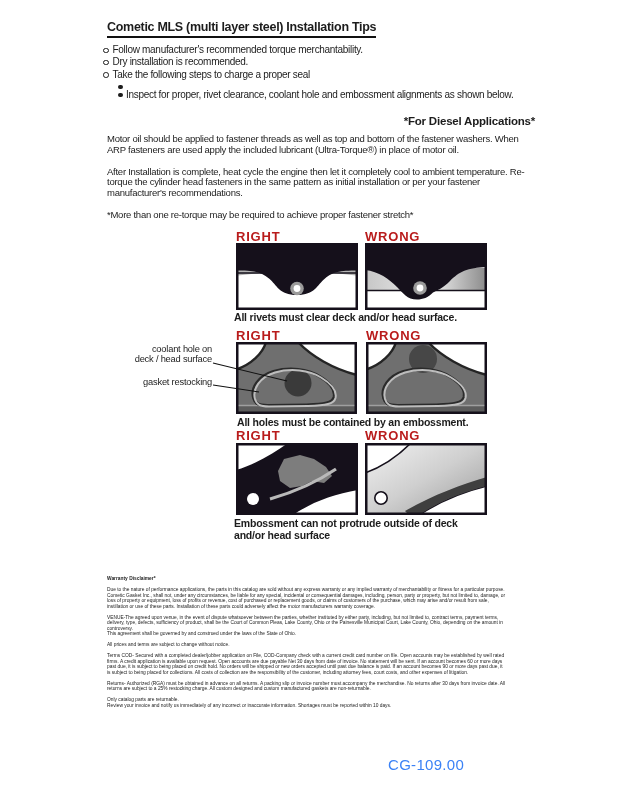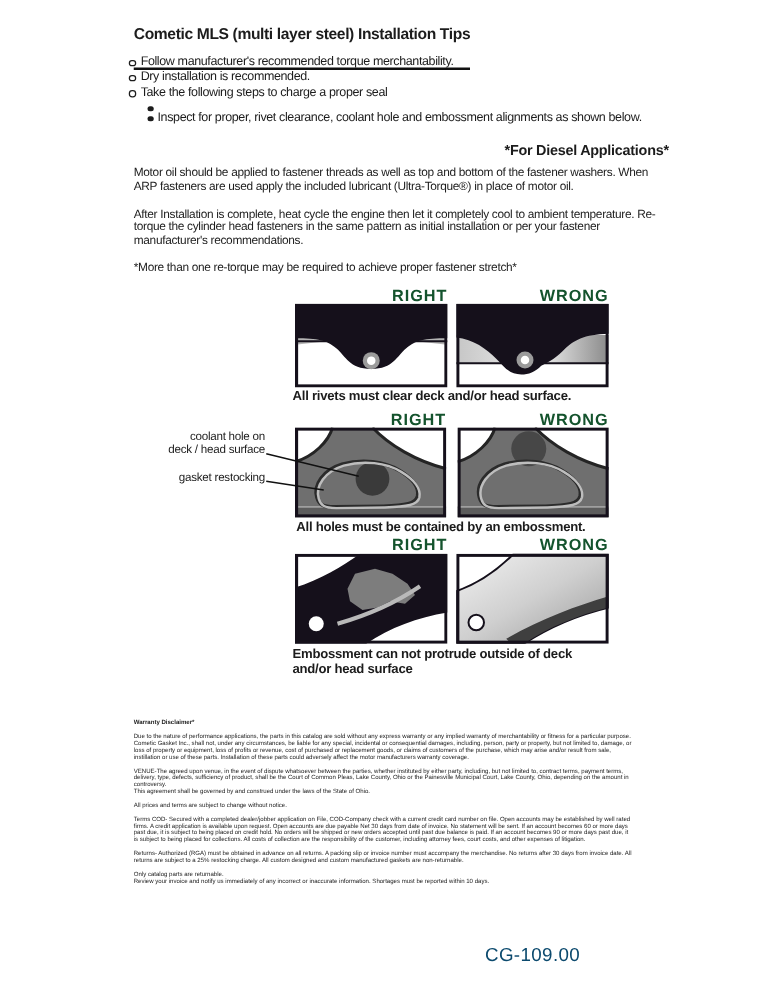--- a/index.html
+++ b/index.html
@@ -4,58 +4,58 @@
 <style>
   html,body { margin:0; padding:0; background:#ffffff; }
   .page {
     position:relative; width:618px; height:800px; background:#ffffff;
     font-family:"Liberation Sans", sans-serif; color:#1c1c1c; overflow:hidden;
   }
   .abs { position:absolute; }
 
   .title {
     left:107px; top:20px; margin:0; font-size:12.5px; font-weight:bold;
-    letter-spacing:-0.3px; border-bottom:2px solid #111; padding-bottom:20px;
+    letter-spacing:-0.3px; border-bottom:2px solid #111; padding-bottom:2px;
     display:inline-block; white-space:nowrap;
   }
 
   .bullets { left:103px; top:44px; width:430px; font-size:10px; letter-spacing:-0.3px; }
   .b-row { display:flex; align-items:flex-start; line-height:12.4px; }
   .b-row.sub { padding-left:15px; }
   .o-marker {
     flex:0 0 auto; width:3.5px; height:3.5px; border:1px solid #1c1c1c; border-radius:50%;
     margin:3.5px 4px 0 0;
   }
   .d-marker {
     flex:0 0 auto; width:4.5px; height:4.5px; background:#1c1c1c; border-radius:50%;
     margin:3.5px 3.5px 0 0;
   }
 
   .diesel { left:107px; top:115px; width:428px; }
   .diesel h2 { margin:0 0 7px 0; font-size:11.5px; font-weight:bold; letter-spacing:-0.2px;text-align:right; }
   .diesel p { margin:0 0 11px 0; font-size:9.5px; line-height:10.8px; letter-spacing:-0.25px; }
 
   .dlabel {
-    width:122px; text-align:right; font-size:13px; font-weight:600;
-    letter-spacing:0.8px; color:#14532d; white-space:nowrap;
+    width:122px; text-align:left; font-size:13px; font-weight:600;
+    letter-spacing:0.8px; color:#b91c1c; white-space:nowrap;
   }
   .fig { line-height:0; }
   .caption { font-size:10.5px; font-weight:bold; letter-spacing:-0.2px; line-height:12px; white-space:pre-line; }
   .annot { font-size:9.3px; line-height:10.3px; text-align:right; white-space:pre-line; letter-spacing:-0.2px; }
   .leaders { left:0; top:0; pointer-events:none; }
 
   .legal { left:107px; top:575px; width:414px; height:170px; overflow:visible; }
   .legal-inner {
     width:800px; transform:scale(0.5); transform-origin:0 0;
     font-size:9.7px; line-height:11px; letter-spacing:0; color:#222;
   }
   .legal-inner h3 { margin:0 0 12px 0; font-size:9.7px; font-weight:bold; }
   .legal-inner p { margin:0 0 11px 0; white-space:pre-line; }
 
-  .doccode { left:388px; top:756px; font-size:15px; letter-spacing:0.3px; color:#0c4a6e; }
+  .doccode { left:388px; top:756px; font-size:15px; letter-spacing:0.3px; color:#3b82f6; }
 </style>
 </head>
 <body>
 
 <div class="page">
 
   <h1 class="abs title">Cometic MLS (multi layer steel) Installation Tips</h1>
 
   <div class="abs bullets">
     <div class="b-row">

